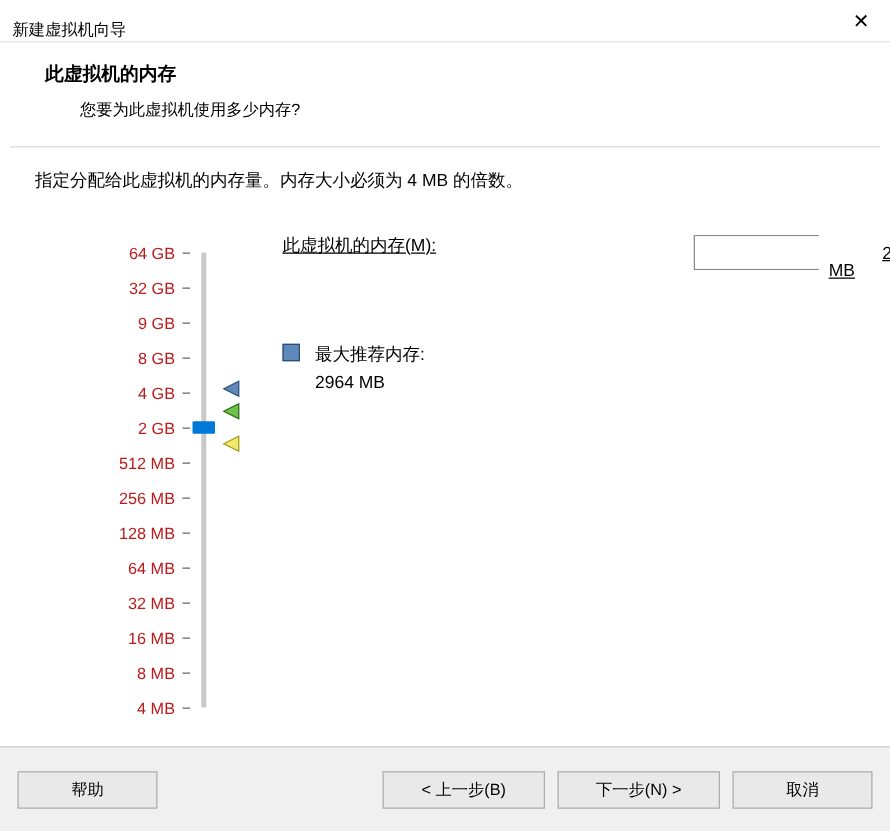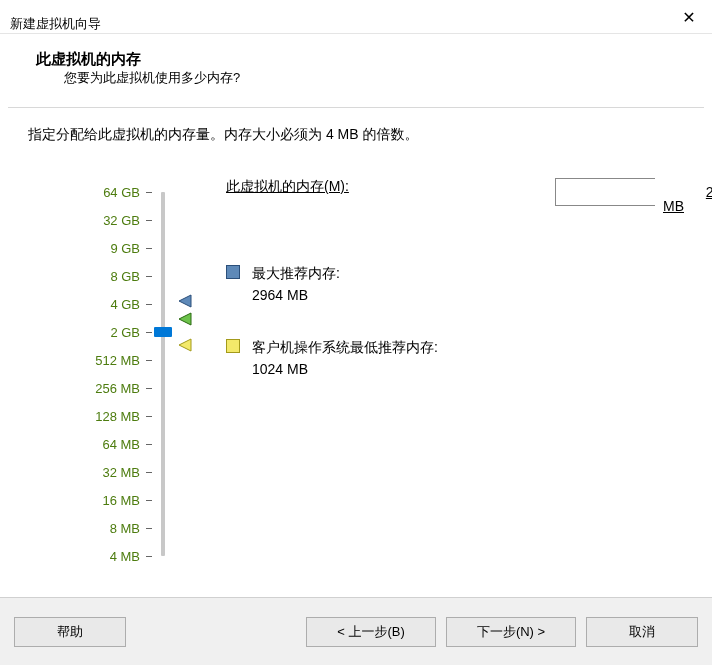--- a/index.html
+++ b/index.html
@@ -27,20 +27,21 @@
       display: flex; align-items: center; justify-content: center;
       font-size: 16px;
       cursor: pointer;
     }
     .header {
       padding: 16px 36px 20px 36px;
     }
     .header-title {
       font-size: 15px;
       font-weight: bold;
+      margin-bottom: 10px;
     }
     .header-subtitle {
       font-size: 13px;
       padding-left: 28px;
     }
     .separator {
       height: 1px;
       background: #d8d8d8;
       margin: 0 8px 0 8px;
     }
@@ -60,21 +61,21 @@
       display: flex;
       flex-direction: column;
       align-items: flex-end;
       padding-right: 26px;
     }
     .tick-row {
       height: 28px;
       display: flex;
       align-items: center;
       font-size: 13px;
-      color: #4d7c0f;
+      color: #b91c1c;
       position: relative;
       justify-content: flex-end;
       width: 100%;
     }
     .tick-label { width: 60px; text-align: right; }
     .tick-mark {
       width: 6px; height: 1px; background: #666;
       margin-left: 6px;
     }
     .slider-track {
@@ -281,27 +282,20 @@
 
       <div class="rec-block">
         <div class="rec-icon blue"></div>
         <div class="rec-text">
           <div class="rec-title">最大推荐内存</div>
           <div>2964 MB</div>
         </div>
       </div>
 
 
-      <div class="rec-block">
-        <div class="rec-icon yellow"></div>
-        <div class="rec-text">
-          <div class="rec-title">客户机操作系统最低推荐内存</div>
-          <div>1024 MB</div>
-        </div>
-      </div>
     </div>
   </div>
 </div>
 
 <div class="footer">
   <button class="btn">帮助</button>
   <div class="footer-gap"></div>
   <div class="footer-right">
     <button class="btn btn-back">&lt; 上一步(B)</button>
     <button class="btn btn-next">下一步(N) &gt;</button>

